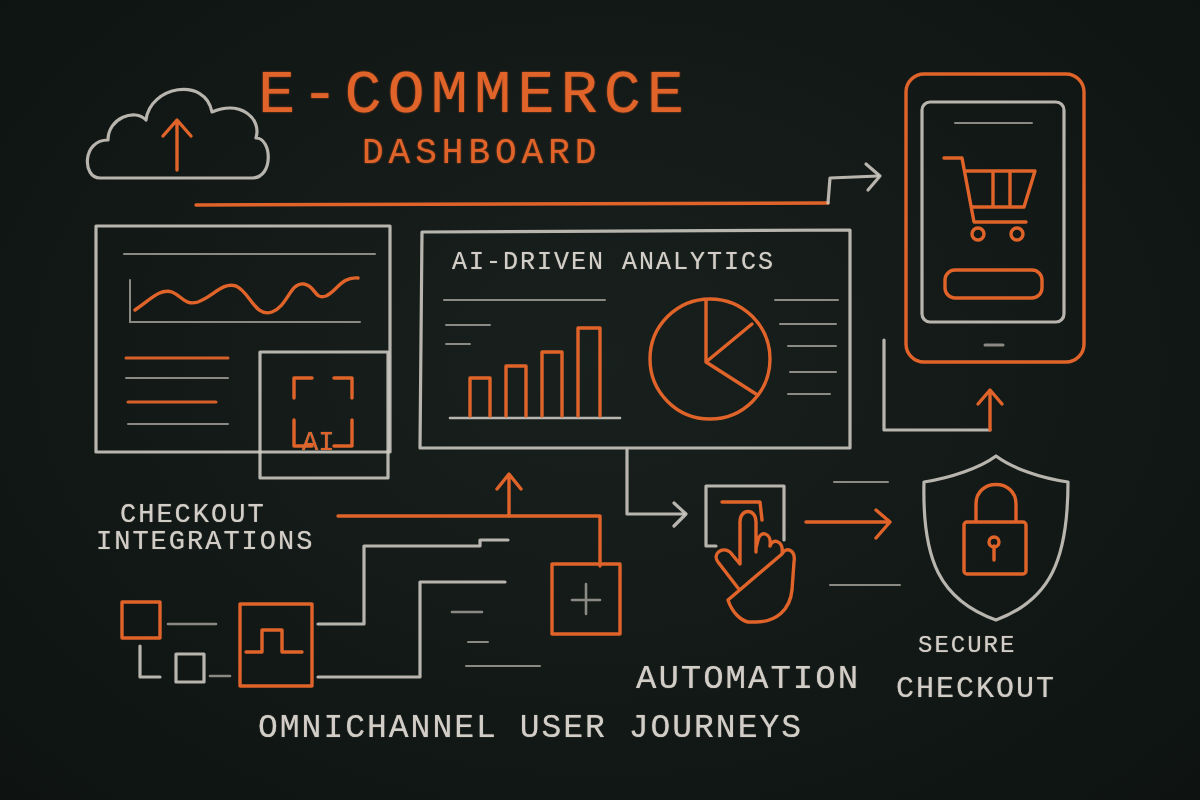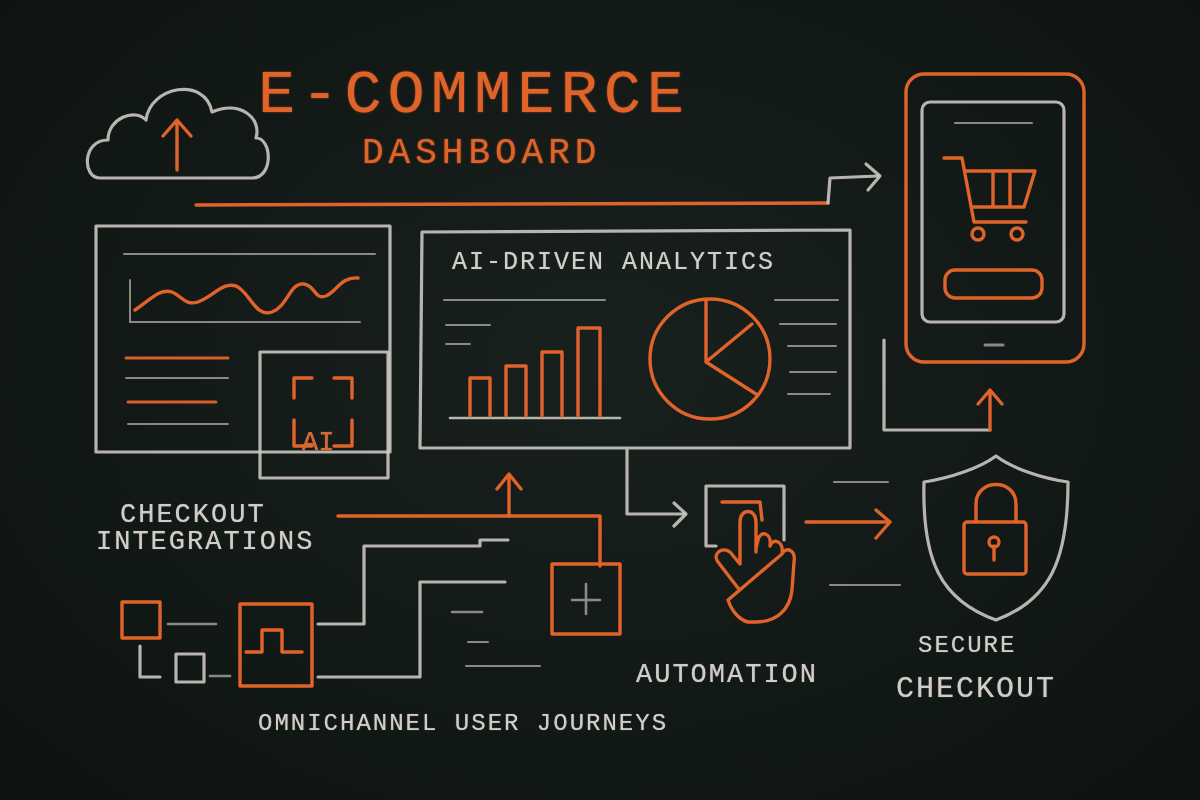--- a/index.html
+++ b/index.html
@@ -29,24 +29,24 @@
       font-weight: normal; text-shadow: 0 0 2px #b44d1f;
     }
     .title2 {
       left: 362px; top: 133px; font-size: 36px; color: #e0642a; letter-spacing: 5px;
       text-shadow: 0 0 2px #b44d1f;
     }
     .panel-title { left: 452px; top: 248px; font-size: 25px; letter-spacing: 2px; }
     .ai-text { left: 302px; top: 392px; font-size: 27px; color: #e0642a; letter-spacing: 0; margin-top: 36px; }
     .seamless1 { left: 120px; top: 500px; font-size: 27px; }
     .seamless2 { left: 96px; top: 527px; font-size: 27px; }
-    .automation { left: 636px; top: 660px; font-size: 27px; }
+    .automation { left: 636px; top: 660px; font-size: 34px; }
     .secure1 { left: 918px; top: 632px; font-size: 24px; }
     .secure2 { left: 896px; top: 672px; font-size: 30px; }
-    .omni { left: 258px; top: 710px; font-size: 24px; letter-spacing: 2px; }
+    .omni { left: 258px; top: 710px; font-size: 33px; letter-spacing: 2px; }
   </style>
 </head>
 <body>
 
 <div class="board"></div>
 
 <svg class="art" width="1200" height="800" viewBox="0 0 1200 800">
 
   <g>
     <path class="chalk-w" d="M100 178 C 82 178, 82 140, 108 140 C 108 118, 135 108, 146 120 C 150 86, 205 76, 212 112 C 240 100, 262 118, 256 138 C 272 138, 274 178, 252 178 Z"></path>

